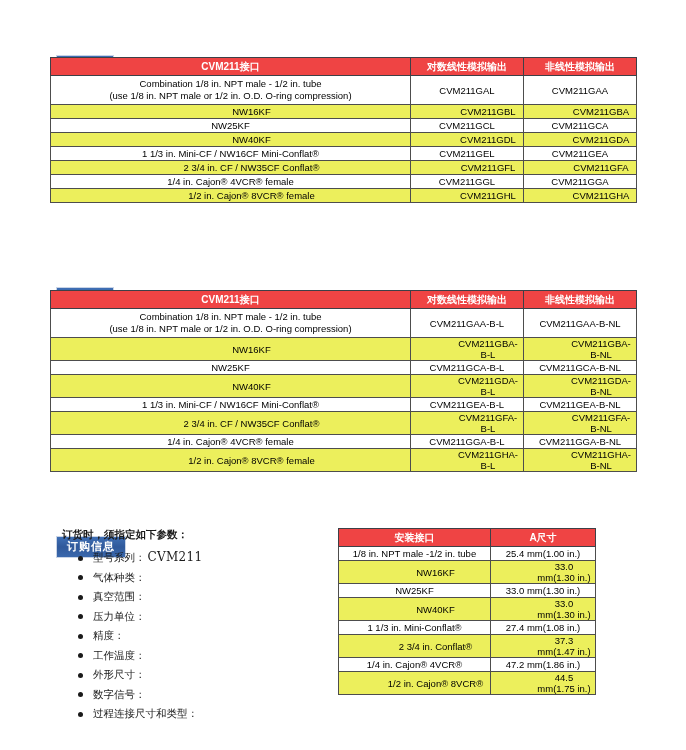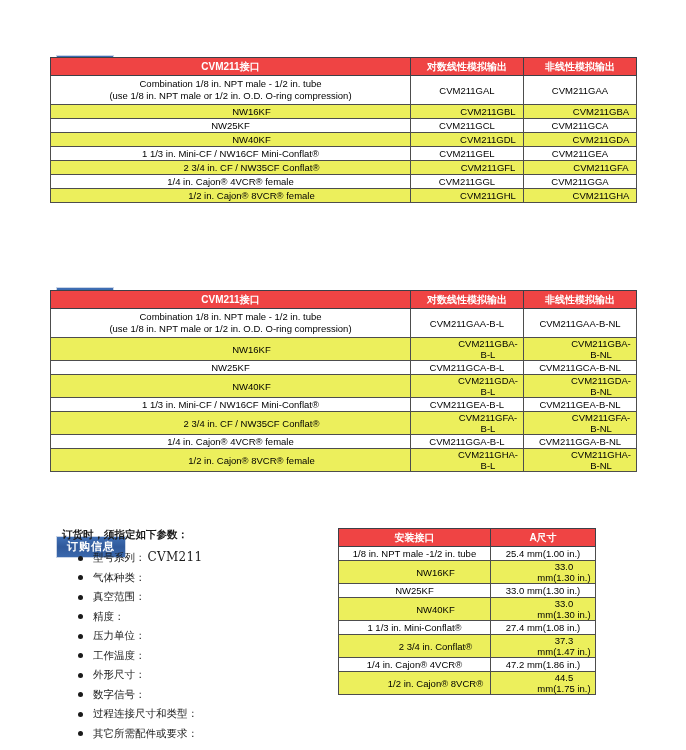--- a/index.html
+++ b/index.html
@@ -262,27 +262,26 @@
 <div class="badge-row" style="left:57px; top:498px;">
   <span class="badge">订购信息</span>
 </div>
 
 <div class="order-intro" style="left:62px; top:528px;">订货时，须指定如下参数：</div>
 
 <ul class="order-list" id="order-list" style="left:78px; top:548px;">
     <li><span class="dot"></span><span class="txt">型号系列：</span><span class="txt mono" style="margin-left: 2px;">CVM211</span></li>
     <li><span class="dot"></span><span class="txt">气体种类：</span></li>
     <li><span class="dot"></span><span class="txt">真空范围：</span></li>
+    <li><span class="dot"></span><span class="txt">压力单位：</span></li>
     <li><span class="dot"></span><span class="txt">精度：</span></li>
-    <li><span class="dot"></span><span class="txt">压力单位：</span></li>
     <li><span class="dot"></span><span class="txt">工作温度：</span></li>
     <li><span class="dot"></span><span class="txt">外形尺寸：</span></li>
     <li><span class="dot"></span><span class="txt">数字信号：</span></li>
     <li><span class="dot"></span><span class="txt">过程连接尺寸和类型：</span></li>
-    <li><span class="dot"></span><span class="txt">其它所需配件或要求：</span></li>
   </ul>
 
 <div class="badge-row" style="left:338px; top:498px;padding-left:14px;">
   <span class="badge">外形尺寸</span>
 </div>
 
 <table class="grid" id="tbl-dim" style="left:338px; top:528px; width:257px;">
   <colgroup>
     <col style="width:152px;">
     <col style="width:105px;">

